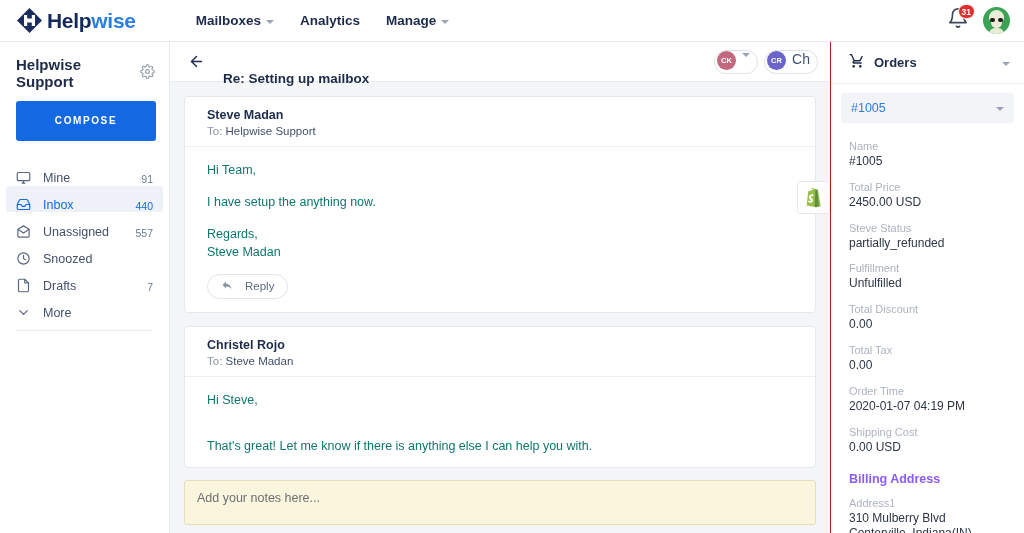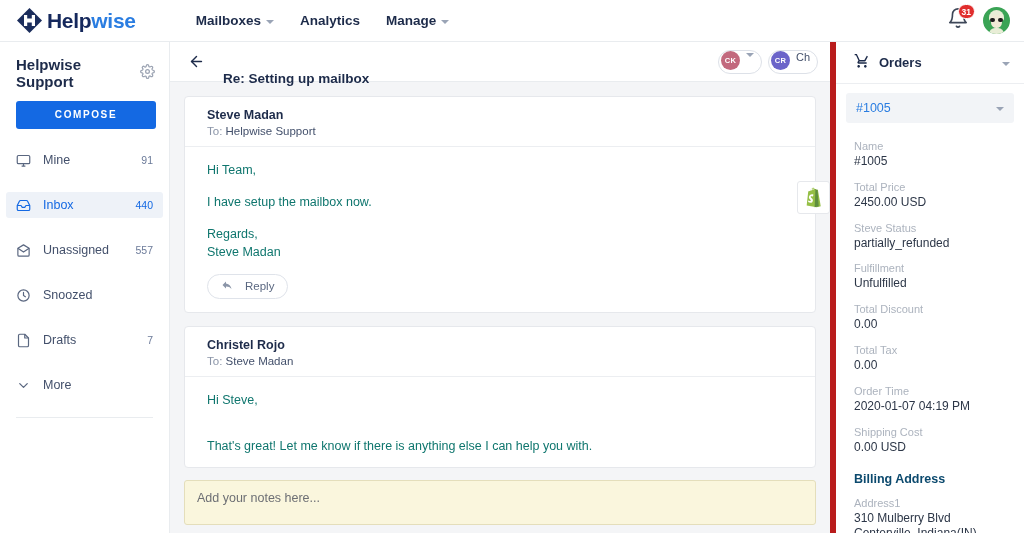--- a/index.html
+++ b/index.html
@@ -71,30 +71,30 @@
   .sidebar {
     position: absolute; top: 42px; left: 0; width: 170px; height: 491px;
     background: #ffffff; border-right: 1px solid #e9ecef; padding-top: 14px;
   }
   .sb-title-row {
     display: flex; align-items: center; padding: 0 14px 0 16px; margin-bottom: 11px;
   }
   .sb-title { font-size: 15px; font-weight: bold; color: #1d2b4a; }
   .gear-icon { margin-left: auto; cursor: pointer; opacity: .6; }
   .compose-btn {
-    display: block; margin: 0 14px 18px 16px; height: 28px; line-height: 28px;
+    display: block; margin: 0 14px 18px 16px; height: 40px; line-height: 28px;
     background: #1469e3; color: #fff; border: none; border-radius: 3px;
     font-size: 10px; font-weight: bold; letter-spacing: 1.6px;
     text-align: center; width: 140px; cursor: pointer;
     font-family: "Liberation Sans", sans-serif;
   }
   .sb-list { padding: 0 6px; }
   .sb-item {
-    display: flex; align-items: center; height: 26px; padding: 0 10px 0 10px;
-    border-radius: 3px; cursor: pointer; margin-bottom: 19px;
+    display: flex; align-items: flex-end; height: 26px; padding: 0 10px 0 10px;
+    border-radius: 3px; cursor: pointer; margin-bottom: 1px;
   }
   .sb-item.active { background: #eef2f8; }
   .sb-icon { width: 18px; display: flex; align-items: center; flex: none; }
   .sb-label { font-size: 12.5px; color: #43506b; margin-left: 9px; }
   .sb-item.active .sb-label { color: #1469e3; }
   .sb-count {
     margin-left: auto; font-size: 10.5px; color: #6b7a99;
   }
   .sb-item.active .sb-count { color: #1469e3; }
   .sb-divider { margin: 10px 16px 0 16px; border-top: 1px solid #e9ecef; }
@@ -115,21 +115,21 @@
   .assignees { margin-left: auto; display: flex; align-items: center; gap: 6px; }
   .chip {
     display: flex; align-items: flex-start; height: 24px; padding: 0 7px 0 2px;
     border: 1px solid #dde1e8; border-radius: 13px; background: #fff; cursor: pointer;
   }
   .chip-av {
     width: 19px; height: 19px; border-radius: 50%; color: #fff;
     font-size: 7.5px; font-weight: bold; display: flex;
     align-items: center; justify-content: center; letter-spacing: .3px;
   }
-  .chip-label { font-size: 11px; color: #43506b; margin-left: 6px; white-space: nowrap; }
+  .chip-label { font-size: 14px; color: #43506b; margin-left: 6px; white-space: nowrap; }
   .chip .caret { margin-left: 6px; }
 
   .convo-body { padding: 14px 14px 0 14px; height: 451px; overflow: hidden; position: relative; }
   .msg-card {
     background: #fff; border: 1px solid #e6e8ec; border-radius: 4px;
     margin-bottom: 13px;
   }
   .msg-head { padding: 11px 22px 9px 22px; border-bottom: 1px solid #eceef1; }
   .msg-from { font-size: 12.5px; font-weight: bold; color: #1d2b4a; }
   .msg-to { font-size: 11.5px; color: #8b95a8; margin-top: 3px; }
@@ -159,41 +159,41 @@
     width: 100%; height: 45px; background: #faf6dd;
     border: 1px solid #e4debb; border-radius: 3px;
     padding: 10px 12px; font-size: 12.5px; color: #6d6f74;
     font-family: "Liberation Sans", sans-serif; resize: none; outline: none;
   }
   .notes-box::placeholder { color: #6d6f74; }
 
   
   .rpanel {
     position: absolute; top: 42px; right: 0; width: 194px; height: 491px;
-    background: #fff; border-left: 6px solid #b91c1c; overflow: hidden;
+    background: #fff; border-left: 1px solid #b91c1c; overflow: hidden;
   }
   .rp-head {
     display: flex; align-items: center; height: 42px;
     padding: 0 14px 0 18px; border-bottom: 1px solid #eceef1;
   }
   .rp-head-label {
     font-size: 13px; font-weight: bold; color: #1d2b4a; margin-left: 9px;
   }
   .rp-head .caret { margin-left: auto; }
   .rp-select {
     display: flex; align-items: center; height: 30px; margin: 9px 10px 0 10px;
     padding: 0 10px; background: #f2f4f7; border-radius: 3px; cursor: pointer;
   }
   .rp-select-val { font-size: 12.5px; color: #2a7de1; }
   .rp-select .caret { margin-left: auto; }
   .rp-fields { padding: 6px 18px 0 18px; }
   .rp-field { margin-top: 11px; }
   .rp-key { font-size: 11px; color: #acb3be; }
   .rp-val { font-size: 12px; color: #2c3647; margin-top: 2px; line-height: 1.32; }
-  .rp-section { font-size: 12.5px; font-weight: bold; color: #0c4a6e; margin-top: 16px; }
+  .rp-section { font-size: 12.5px; font-weight: bold; color: #8b5cf6; margin-top: 16px; }
 </style>
 </head>
 <body>
 
 <div class="app">
 
   <div class="topnav">
     <div class="logo-wrap">
       <div class="logo-mark">
         <svg width="27" height="27" viewBox="0 0 27 27">
@@ -350,21 +350,21 @@
         <div class="msg-head">
           <div class="msg-from">Steve Madan</div>
           <div class="msg-to">
             <span>To:</span>
             <b>Helpwise Support</b>
           </div>
         </div>
         <div class="msg-body">
           <div class="msg-line">Hi Team,</div>
           <div class="msg-gap"></div>
-          <div class="msg-line">I have setup the mailbox now.</div>
+          <div class="msg-line">I have setup the anything now.</div>
           <div class="msg-gap"></div>
           <div class="msg-line">Regards,</div>
           <div class="msg-line">Steve Madan</div>
         </div>
         <div class="msg-foot">
           <button class="reply-btn">
             <span>
               <svg width="12" height="12" viewBox="0 0 24 24" fill="#8b95a8">
                 <path d="M10 9V5l-7 7 7 7v-4.1c5 0 8.5 1.6 11 5.1-1-5-4-10-11-11z"></path>
               </svg>

